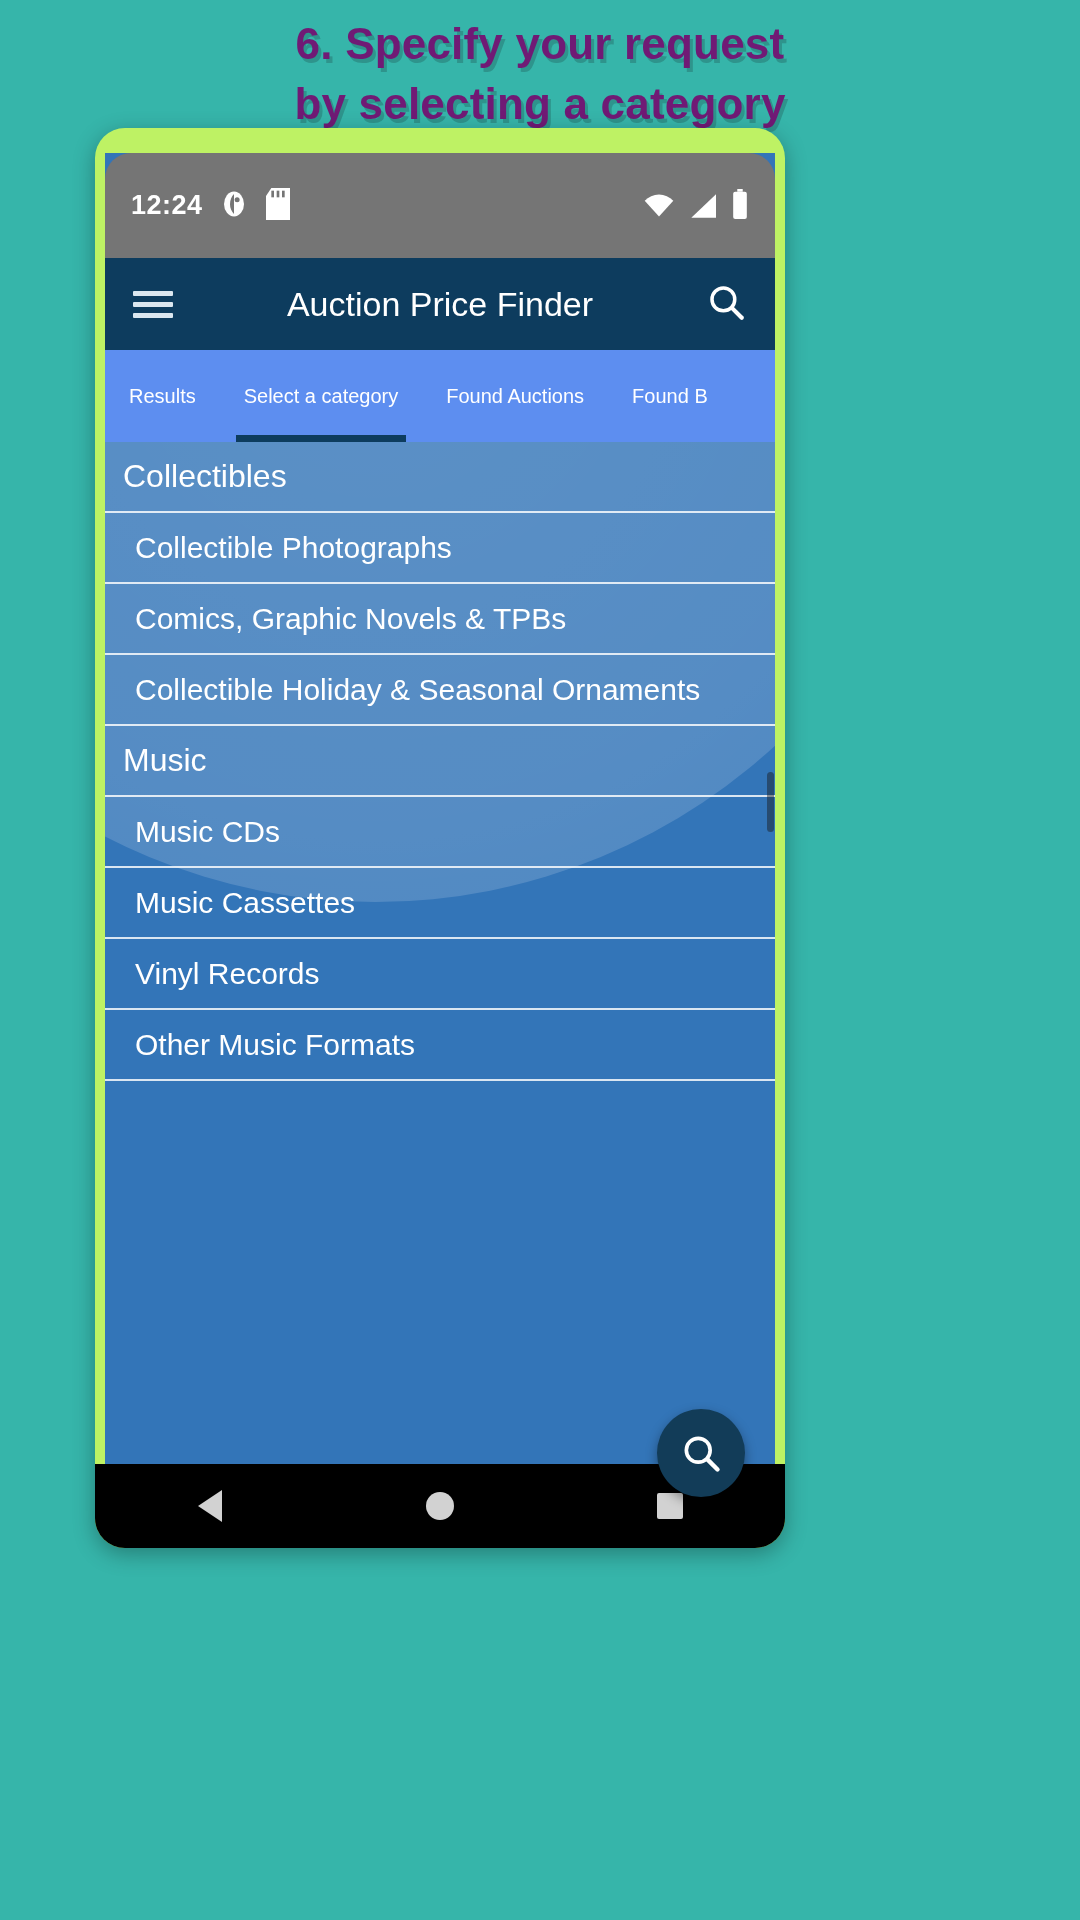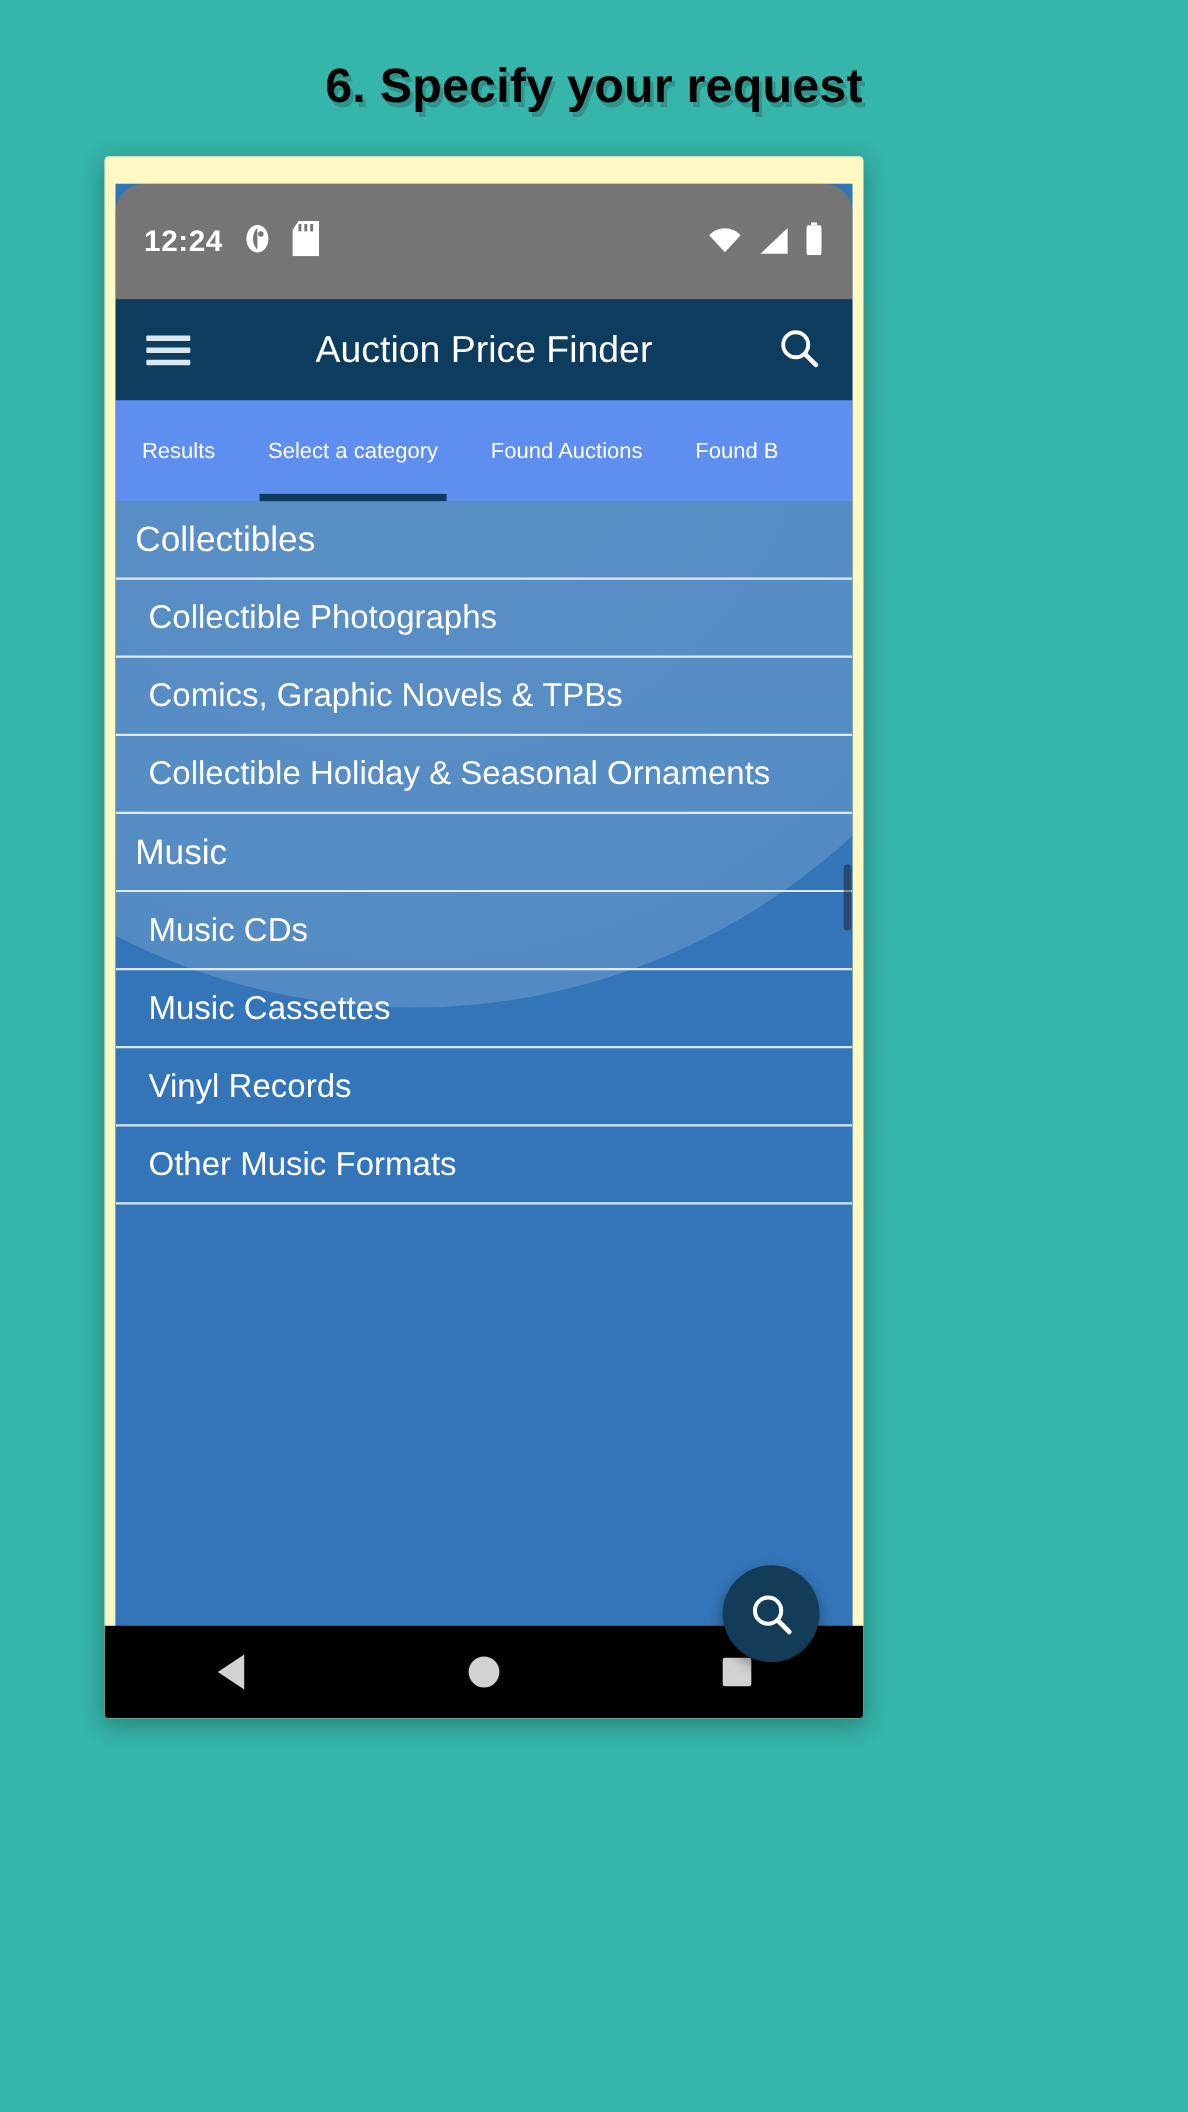--- a/index.html
+++ b/index.html
@@ -8,37 +8,36 @@
     background:#36b5aa;
     font-family:"Liberation Sans", sans-serif;
     overflow:hidden;
     position:relative;
   }
   
   .promo{
     position:absolute;top:0;left:0;width:1080px;
     text-align:center;
     padding-top:14px;
-    color:#000000;
+    color:#701a75;
     font-size:44px;
     font-weight:bold;
     line-height:1.37;
     letter-spacing:0.2px;
     text-shadow:3px 4px 0 rgba(40,120,115,0.55);
-    margin-top:35px;
   }
   .promo-line{display:block;}
 
   
   .phone{
     position:absolute;
-    left:95px;top:142px;
+    left:95px;top:128px;
     width:690px;height:1420px;
-    background:#fef9c3;
-    border-radius:4px;
+    background:#bef264;
+    border-radius:30px;
     box-shadow:0 6px 22px rgba(0,0,0,0.30);
     overflow:hidden;
   }
   .screen{
     position:absolute;
     left:10px;top:25px;
     width:670px;height:1370px;
     background:#3375b8;
     overflow:hidden;
   }
@@ -170,20 +169,21 @@
     border-right:24px solid #d2d2d2;
   }
   .nav-home{width:28px;height:28px;border-radius:50%;background:#d2d2d2;}
   .nav-recent{width:26px;height:26px;background:#d2d2d2;border-radius:2px;}
 </style>
 </head>
 <body>
 
 <div class="promo">
   <span class="promo-line">6. Specify your request</span>
+  <span class="promo-line">by selecting a category</span>
 </div>
 
 <div class="phone">
   <div class="screen">
 
     <div class="statusbar">
       <div class="sb-left">
         <span class="sb-time">12:24</span>
         <span class="ic">
           <svg width="30" height="30" viewBox="0 0 24 24">

